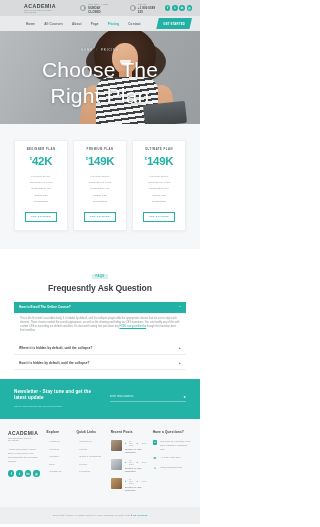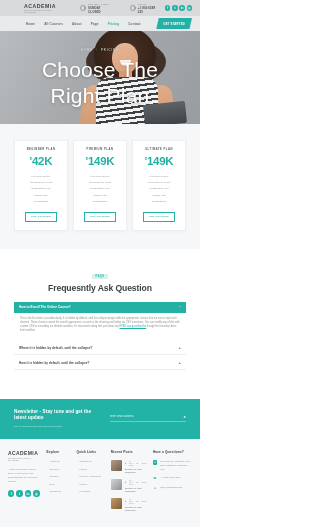--- a/index.html
+++ b/index.html
@@ -158,21 +158,21 @@
   .p-amt { font-size: 11.5px; letter-spacing: -.3px; }
   .p-feats { display: flex; flex-direction: column; gap: 3.6px; margin-bottom: 8px; }
   .p-feat { font-size: 2.5px; color: #8d9396; letter-spacing: .05px; line-height: 1.1; }
   .p-btn {
     border: .5px solid #23b1a5; color: #23b1a5;
     font-size: 2.4px; font-weight: bold; letter-spacing: .3px;
     padding: 2.6px 5px; background: #fff; white-space: nowrap;
   }
 
   
-  .faq { background: #fff; padding: 14px 14px 26px; }
+  .faq { background: #fff; padding: 14px 14px 6px; }
   .faq-head { text-align: center; margin-bottom: 9px; }
   .faq-kicker {
     display: inline-block; font-size: 2.6px; font-weight: bold;
     letter-spacing: .5px; color: #23b1a5;
     background: #d8f0ee; padding: 1px 3px; margin-bottom: 4px;
   }
   .faq-title { font-size: 8.6px; font-weight: bold; color: #3c4346; letter-spacing: -.1px; }
   .acc-item { margin-bottom: 3px; }
   .acc-head {
     display: flex; align-items: center; justify-content: space-between;

